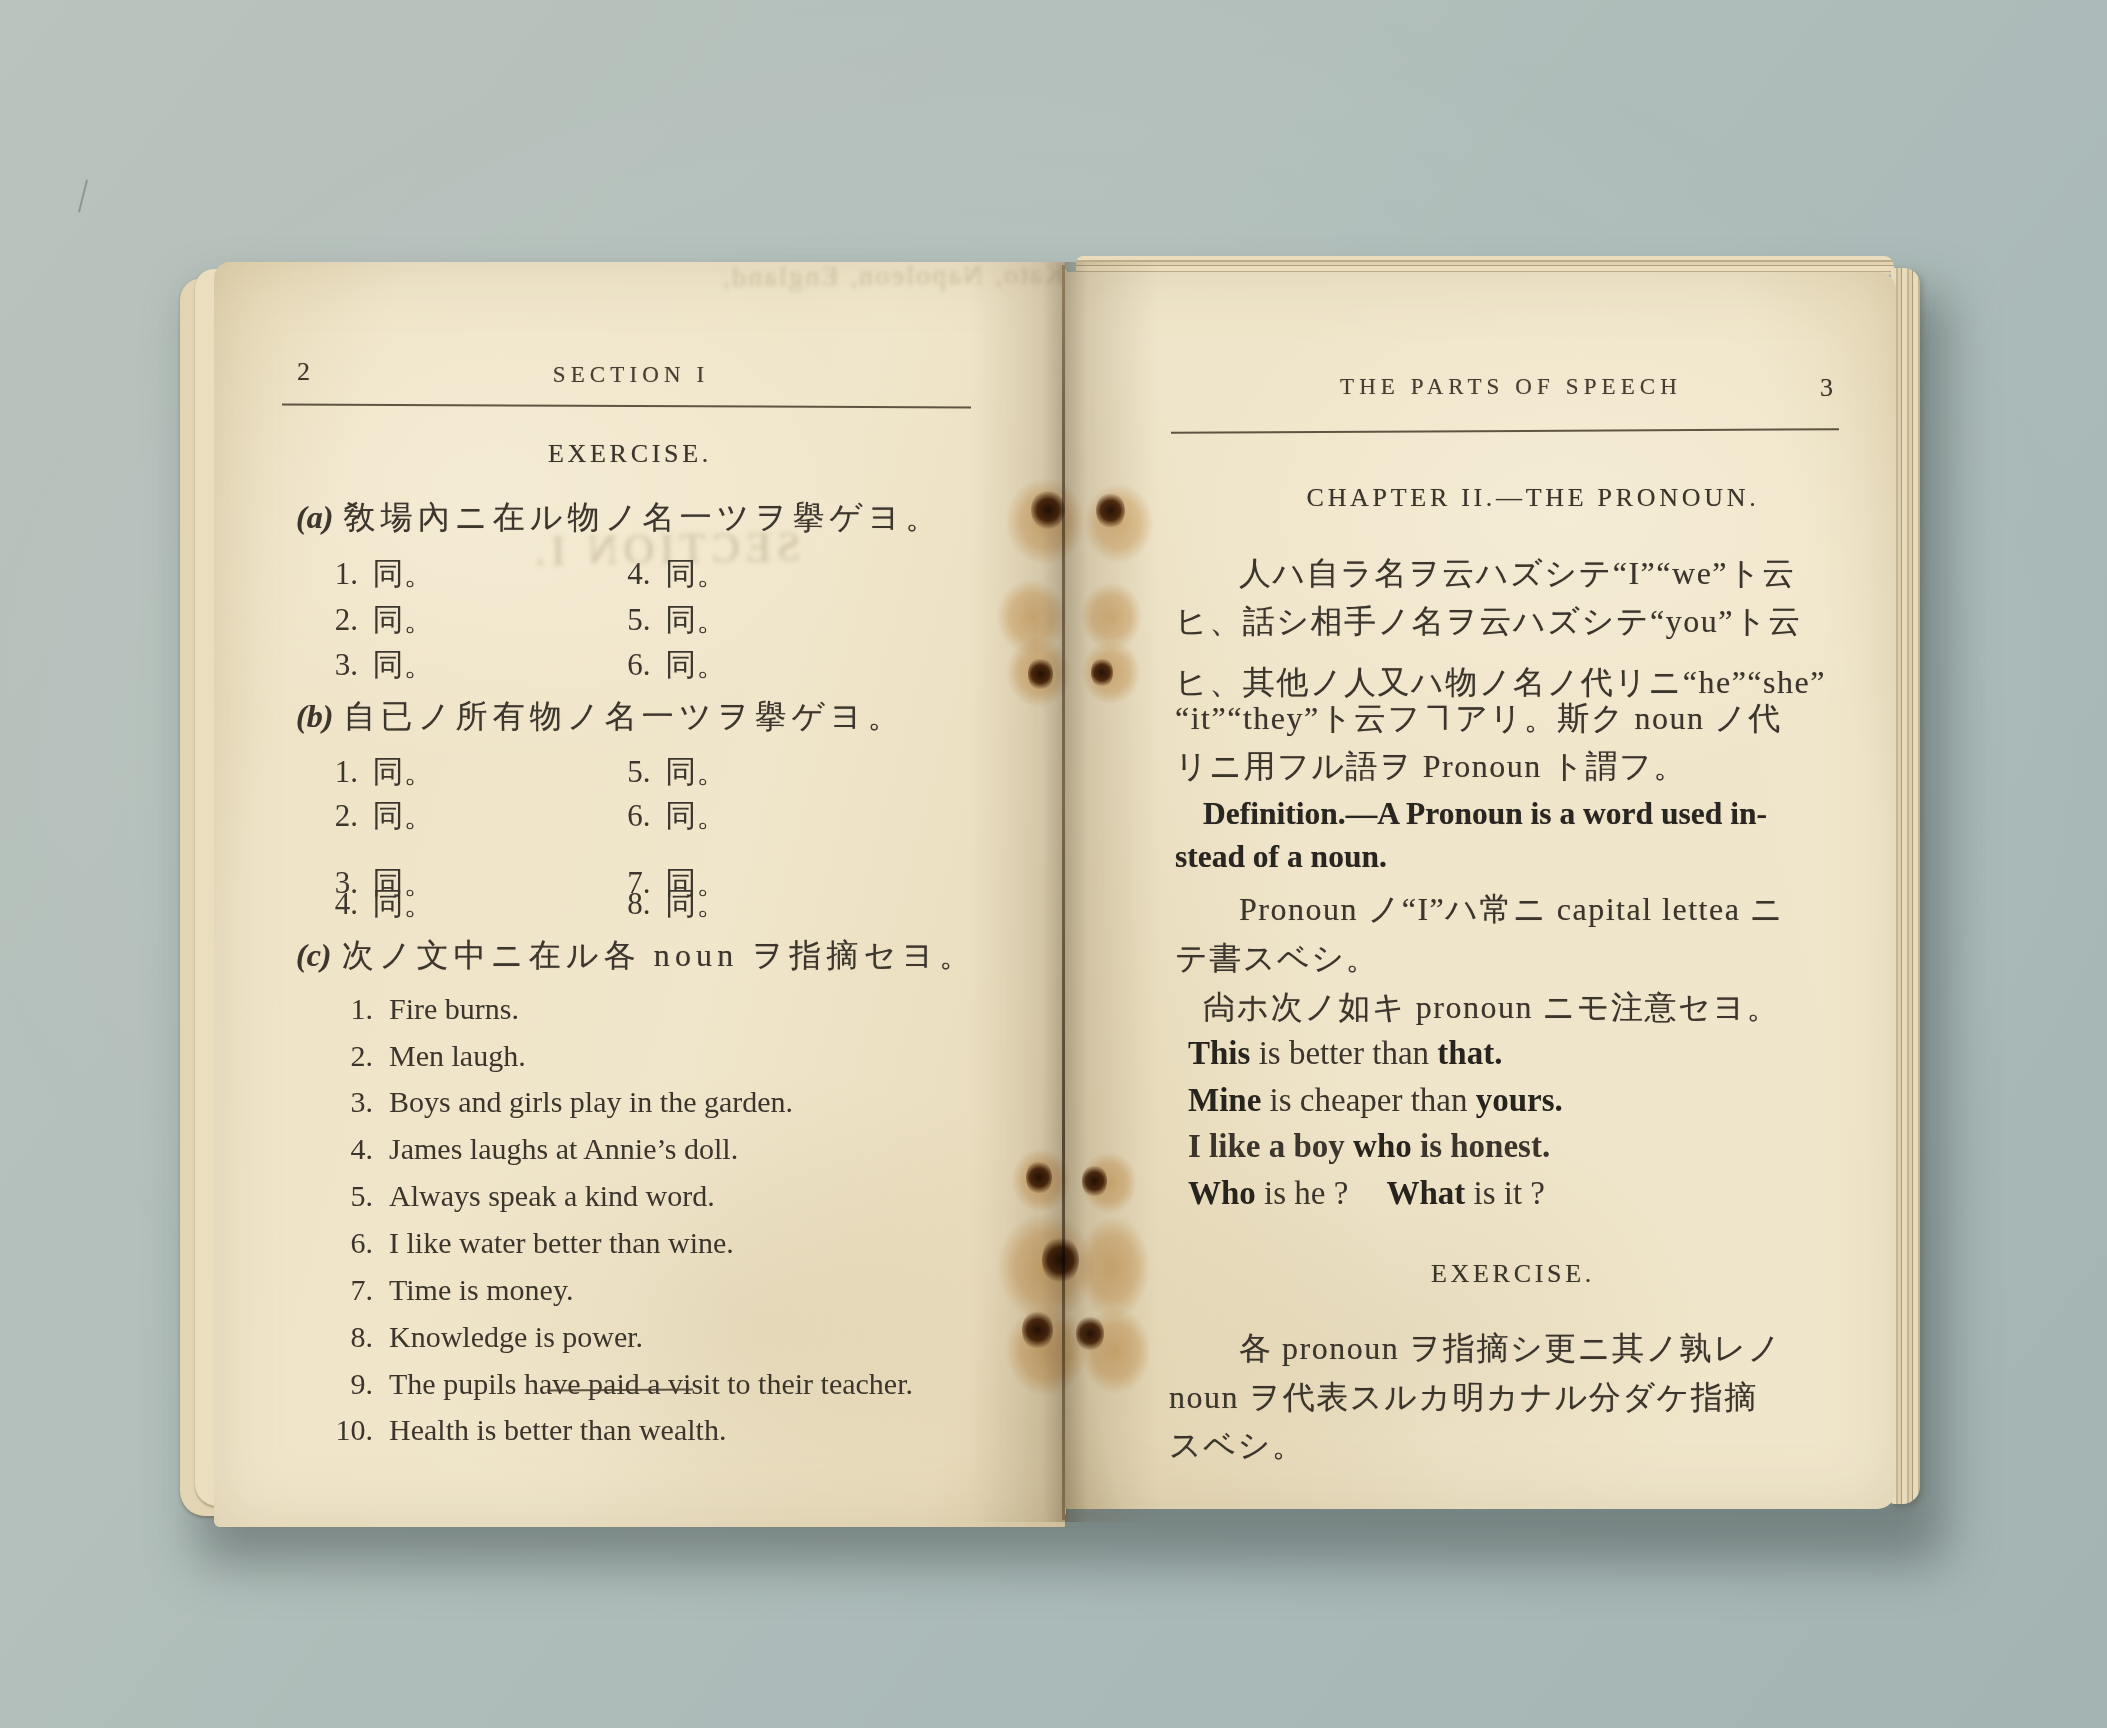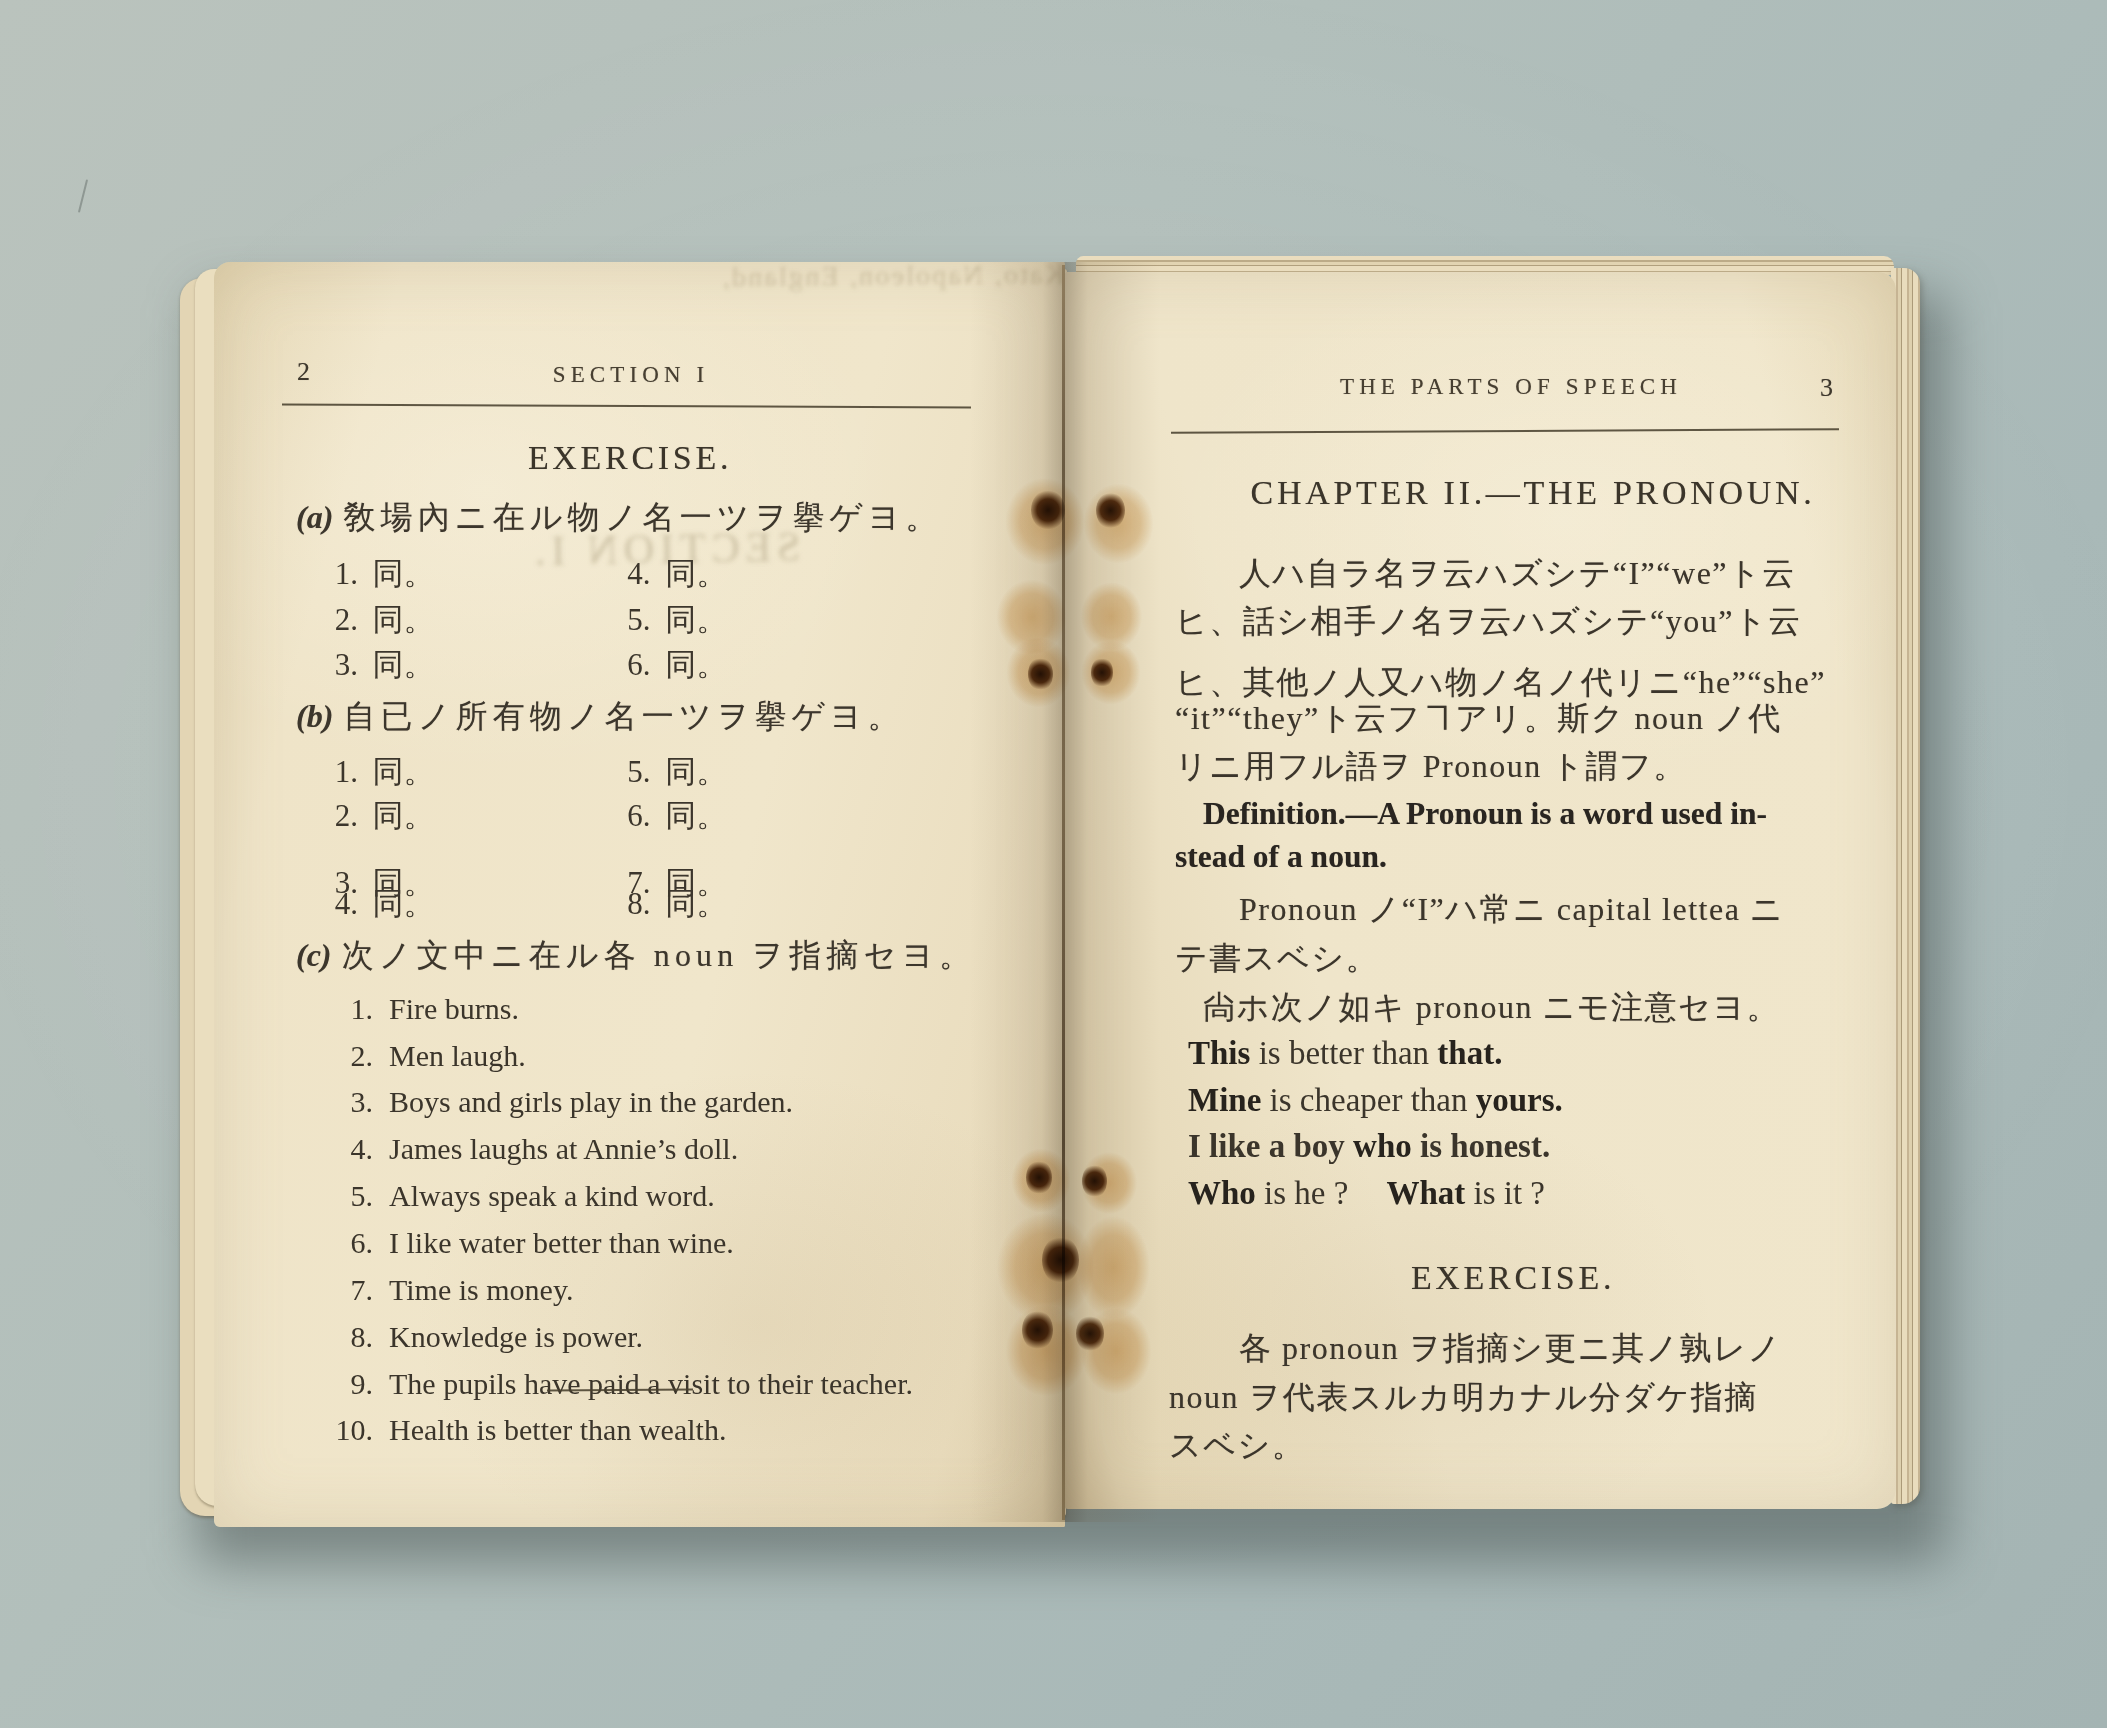--- a/index.html
+++ b/index.html
@@ -51,21 +51,21 @@
   .st-lc{left:1042px;top:1236px;width:37px;height:48px;}
   .st-l7{left:990px;top:1287px;width:113px;height:127px;} .st-l8{left:1067px;top:1291px;width:98px;height:120px;}
   .st-l5c{left:1022px;top:1310px;width:31px;height:40px;} .st-l6c{left:1076px;top:1315px;width:28px;height:37px;}
 
   
   .txt{position:absolute;white-space:nowrap;color:#3a352c;text-shadow:0 0 0.7px rgba(58,52,44,.45);}
   .center{transform:translateX(-50%);}
   .running-head{font-size:23px;letter-spacing:5.1px;color:#473f31;}
   .pageno{font-size:26px;color:#3e382d;}
   .rule{position:absolute;height:2.2px;background:#49412f;opacity:.88;}
-  .heading{font-size:34px;letter-spacing:3.7px;color:#3b352a;}
+  .heading{font-size:26px;letter-spacing:3.7px;color:#3b352a;}
   .jp{font-size:32px;letter-spacing:5.1px;color:#3c362c;}
   .jp-dense{font-size:32px;letter-spacing:1.5px;color:#3b352b;}
   .label-it{font-style:italic;font-weight:bold;letter-spacing:0;margin-right:10.2px;}
   .dual-row{position:absolute;font-size:31px;color:#3c362c;}
   .dual-row .num{display:inline-block;width:42px;text-align:right;margin-right:14.6px;}
   .dual-row .col2{margin-left:174px;}
   .en-item{position:absolute;font-size:30px;color:#3b352b;}
   .en-item .num{display:inline-block;width:64px;text-align:right;margin-right:16px;}
   .bold-line{font-weight:bold;color:#292520;}
   .ex-line{position:absolute;font-size:33px;color:#3b352b;}
@@ -123,21 +123,21 @@
     <div class="en-item" style="left:95px;top:1151px;"><span class="num">10.</span><span>Health is better than wealth.</span></div>
 
     <div class="rule" style="left:333px;top:1127px;width:146px;height:2.2px;transform:rotate(-.4deg);"></div>
   </div>
 
   <div class="page-right">
     <div class="txt running-head center" style="left:446px;top:102px;">THE PARTS OF SPEECH</div>
     <div class="txt pageno" style="left:755px;top:101px;">3</div>
     <div class="rule" style="left:106px;top:158px;width:668px;transform:rotate(-.3deg);"></div>
 
-    <div class="txt heading center" style="left:468px;top:202px;">CHAPTER II.—THE PRONOUN.</div>
+    <div class="txt heading center" style="left:468px;top:211px;">CHAPTER II.—THE PRONOUN.</div>
 
     <div class="txt jp-dense" style="left:174px;top:280px;">人ハ自ラ名ヲ云ハズシテ“I”“we”ト云</div>
     <div class="txt jp-dense" style="left:110px;top:328px;">ヒ、話シ相手ノ名ヲ云ハズシテ“you”ト云</div>
     <div class="txt jp-dense" style="left:110px;top:376px;margin-top:13px;">ヒ、其他ノ人又ハ物ノ名ノ代リニ“he”“she”</div>
     <div class="txt jp-dense" style="left:110px;top:425px;">“it”“they”ト云フヿアリ。斯ク noun ノ代</div>
     <div class="txt jp-dense" style="left:110px;top:473px;">リニ用フル語ヲ Pronoun ト謂フ。</div>
 
     <div class="txt bold-line" style="left:138px;top:524px;font-size:31.5px;">Definition.—A Pronoun is a word used in-</div>
     <div class="txt bold-line" style="left:110px;top:567px;font-size:31.5px;">stead of a noun.</div>
 

